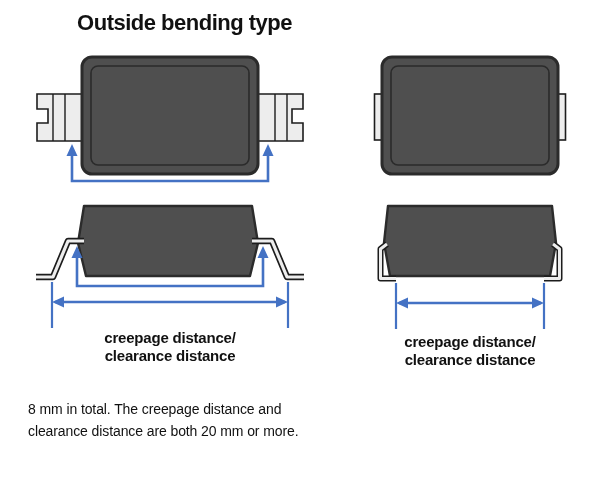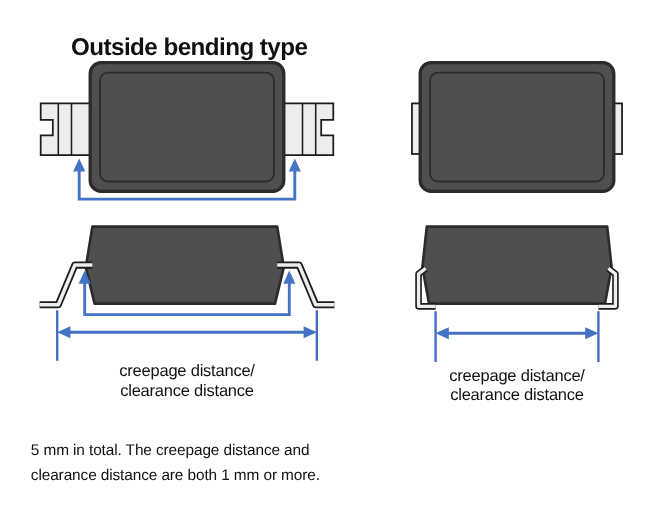--- a/index.html
+++ b/index.html
@@ -8,26 +8,26 @@
   #diagram-svg{position:absolute;left:0;top:0;}
 
   .shape-body{fill:var(--body_gray);stroke:var(--body_outline);}
   .shape-inner{fill:none;stroke:var(--body_outline);}
   .shape-lead{fill:var(--lead_fill);stroke:var(--lead_outline);}
   .lead-under{fill:none;stroke:var(--lead_outline);}
   .lead-over{fill:none;stroke:var(--lead_fill);}
   .blue-line{fill:none;stroke:var(--arrow_blue);}
   .blue-fill{fill:var(--arrow_blue);stroke:none;}
 
-  .col-title{position:absolute;width:240px;text-align:center;font-size:22px;font-weight:700;
-             letter-spacing:-0.5px;color:var(--text);top:10px;margin-top:20px;}
+  .col-title{position:absolute;width:240px;text-align:right;font-size:22px;font-weight:700;
+             letter-spacing:-0.5px;color:var(--text);top:10px;}
   #title-outside{left:52px;}
   #title-inside{left:350px;}
 
-  .dim-label{position:absolute;width:240px;text-align:center;font-size:15px;font-weight:400;
+  .dim-label{position:absolute;width:240px;text-align:center;font-size:15px;font-weight:700;
              letter-spacing:-0.2px;line-height:17.5px;color:var(--text);}
   #label-outside{left:50px;top:329px;}
   #label-inside{left:350px;top:333px;}
 
   .note{position:absolute;left:28px;top:398px;width:340px;font-size:14px;line-height:22.4px;
         letter-spacing:-0.1px;color:var(--text);}
 </style>
 </head>
 <body>
 
@@ -88,17 +88,17 @@
     <div>creepage distance/</div>
     <div>clearance distance</div>
   </div>
 
   <div id="label-inside" class="dim-label">
     <div>creepage distance/</div>
     <div>clearance distance</div>
   </div>
 
   <div class="note">
-    <div>5 mm in total. The creepage distance and</div>
-    <div>clearance distance are both 1 mm or more.</div>
+    <div>8 mm in total. The creepage distance and</div>
+    <div>clearance distance are both 20 mm or more.</div>
   </div>
 
 </div>
 
 </body></html>

